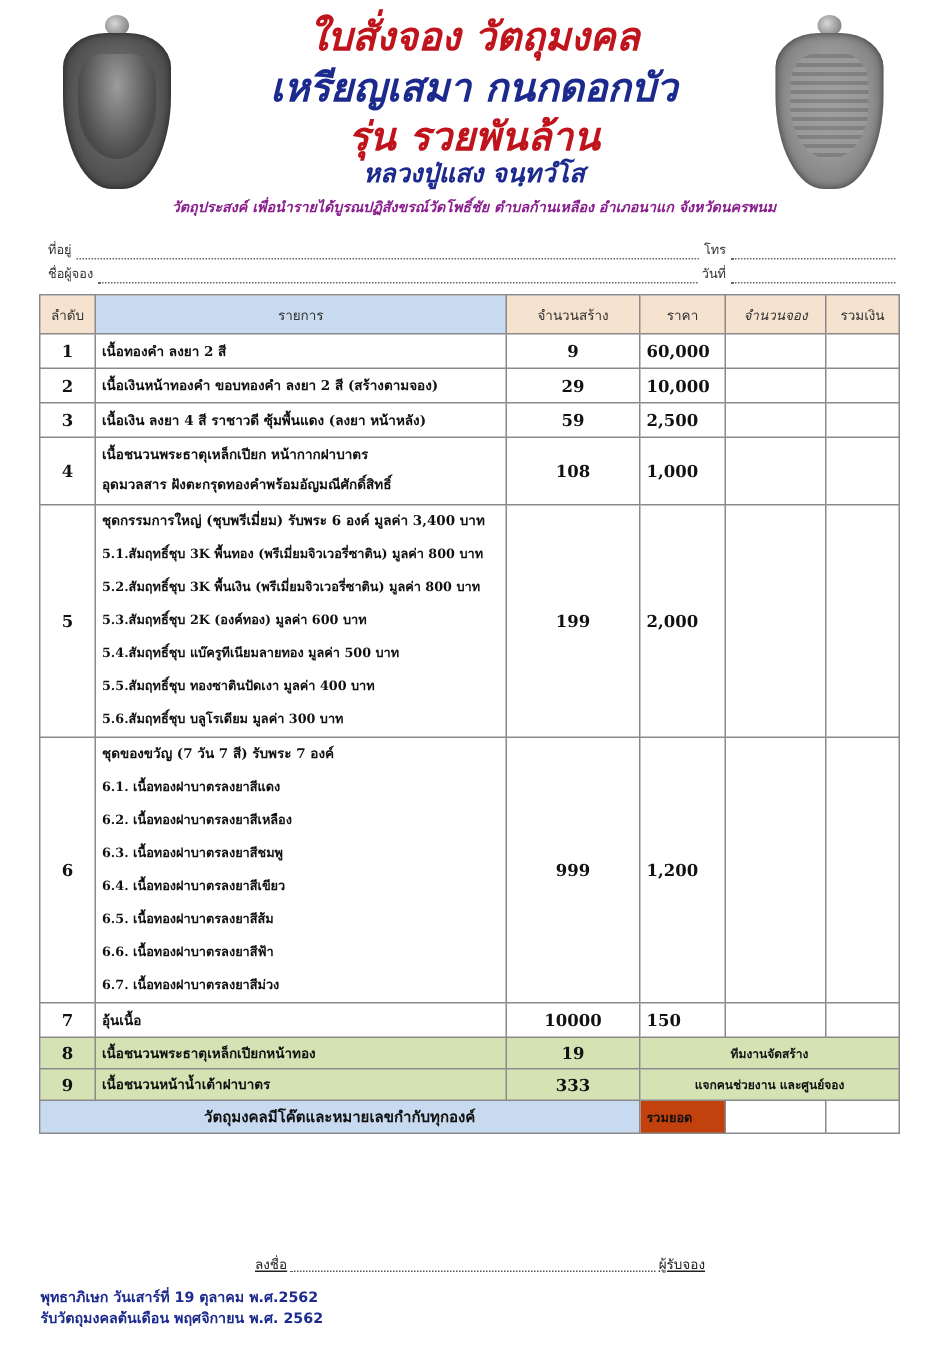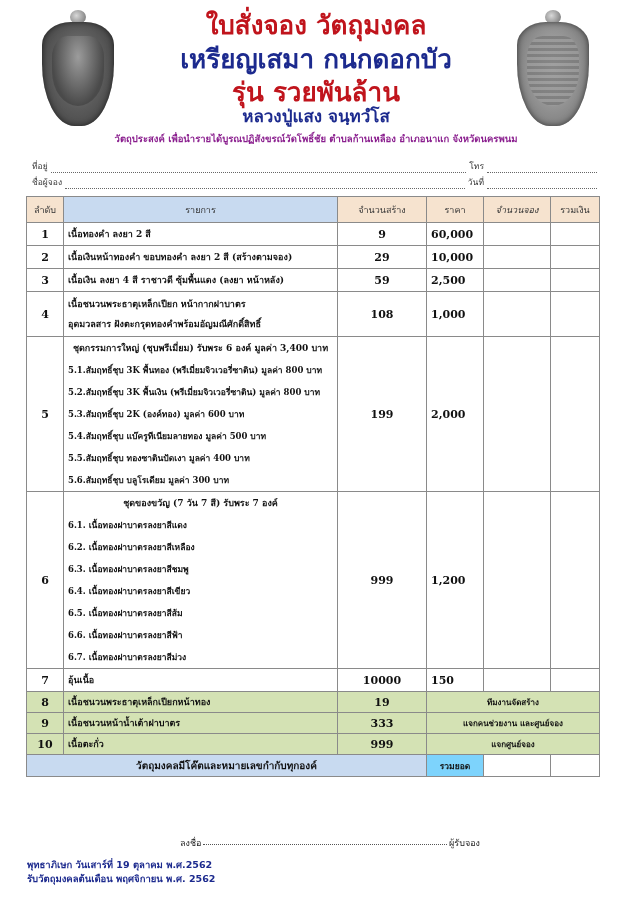--- a/index.html
+++ b/index.html
@@ -12,21 +12,21 @@
   .medal .loop { position:absolute; left:32px; top:0; width:16px; height:14px; border-radius:50%; background:radial-gradient(circle at 40% 40%, #d8d8d8, #6a6a6a); }
   .medal .body { position:absolute; left:4px; top:12px; width:72px; height:104px;
      border-radius:40% 40% 45% 45% / 22% 22% 60% 60%;
      box-shadow: inset 0 0 6px rgba(0,0,0,.6); }
   .medal-left .body { background:radial-gradient(ellipse at 50% 45%, #8a8a8a 0%, #5a5a5a 50%, #3e3e3e 100%); }
   .medal-right .body { background:radial-gradient(ellipse at 50% 45%, #b8b8b8 0%, #8e8e8e 55%, #6e6e6e 100%); }
   .medal .inner { position:absolute; left:14px; top:26px; width:52px; height:70px; border-radius:30% 30% 50% 50%; }
   .medal-left .inner { background:radial-gradient(ellipse at 50% 30%, #9c9c9c, #4a4a4a 70%); }
   .medal-right .inner { background:repeating-linear-gradient(180deg, #7a7a7a 0 3px, #9a9a9a 3px 6px); opacity:.8; }
 
-  .title { position:absolute; left:0; width:632px; text-align:center; font-family:"DejaVu Sans","Liberation Sans",sans-serif; font-weight:bold; line-height:1; }
+  .title { position:absolute; left:0; width:632px; text-align:center; font-family:"DejaVu Sans","Liberation Sans",sans-serif; font-weight:bold; line-height:1;font-style:italic; }
   .t1 { top:12px; font-size:26px; color:#c0141c; }
   .t2 { top:46px; font-size:26px; color:#1c2a8e; }
   .t3 { top:79px; font-size:26px; color:#c0141c; }
   .t4 { top:108px; font-size:17px; color:#1c2a8e; }
   .t5 { top:134px; font-size:9.5px; color:#8a1e8e; }
 
   .fields { position:absolute; left:32px; top:157px; width:568px; font-size:8.5px; font-family:"DejaVu Sans","Liberation Sans",sans-serif; color:#333; }
   .frow { display:flex; align-items:flex-end; height:16px; }
   .flabel { white-space:nowrap; }
   .fline { flex:1; border-bottom:1px dotted #666; height:8px; margin:0 3px; }
@@ -40,26 +40,26 @@
   .c-item { text-align:left; }
   .c-qty { width:80px; text-align:center; font-size:11px; }
   .c-price { width:48px; text-align:center; font-size:11px; }
   .c-book { width:58px;font-style:italic; }
   .c-sum { width:40px; }
   td.c-price { text-align:left; }
   tr.r-std td { height:22px; background:#fff; }
   tr.r-green td { height:20px; background:#d4e2b4; }
   td.note { text-align:center; font-family:"DejaVu Sans","Liberation Sans",sans-serif; font-weight:normal; font-size:8px; }
   td.footer-note { background:#c8daf0; text-align:center; font-family:"DejaVu Sans","Liberation Sans",sans-serif; font-weight:normal; font-size:10px; height:21px; }
-  td.total-label { background:#7dd3fc; text-align:center; font-family:Liberation Mono, monospace; font-weight:normal; font-size:8.5px; }
-  .sub-head { text-align:center; font-size:9px; line-height:22px; }
+  td.total-label { background:#c2410c; font-family:Liberation Mono, monospace; font-weight:normal; font-size:8.5px; }
+  .sub-head { font-size:9px; line-height:22px; }
   .sub-line { font-size:8.5px; line-height:22px; white-space:nowrap; }
   .two-line { line-height:20px; }
 
-  .sign { position:absolute; left:180px; top:836px; width:300px; font-size:9px; font-family:"DejaVu Sans","Liberation Sans",sans-serif; color:#222; display:flex; align-items:flex-start; }
+  .sign { position:absolute; left:170px; top:836px; width:300px; font-size:9px; font-family:"DejaVu Sans","Liberation Sans",sans-serif; color:#222; display:flex; align-items:center;text-decoration:underline; }
   .sign .line { flex:1; border-bottom:1px dotted #555; height:8px; margin:0 2px; }
   .foot { position:absolute; left:27px; font-size:9.5px; font-family:"DejaVu Sans","Liberation Sans",sans-serif; font-weight:bold; color:#1c2a8e; }
   .foot1 { top:857px; }
   .foot2 { top:871px; }
 </style>
 </head>
 <body>
 
 <div class="header">
   <div class="medal medal-left">
@@ -187,26 +187,20 @@
       <td class="c-item">เนื้อชนวนพระธาตุเหล็กเปียกหน้าทอง</td>
       <td class="c-qty">19</td>
       <td class="note" colspan="3">ทีมงานจัดสร้าง</td>
     </tr>
     <tr class="r-green">
       <td class="c-no">9</td>
       <td class="c-item">เนื้อชนวนหน้าน้ำเต้าฝาบาตร</td>
       <td class="c-qty">333</td>
       <td class="note" colspan="3">แจกคนช่วยงาน และศูนย์จอง</td>
     </tr>
-    <tr class="r-green">
-      <td class="c-no">10</td>
-      <td class="c-item">เนื้อตะกั่ว</td>
-      <td class="c-qty">999</td>
-      <td class="note" colspan="3">แจกศูนย์จอง</td>
-    </tr>
     <tr>
       <td class="footer-note" colspan="3">วัตถุมงคลมีโค๊ตและหมายเลขกำกับทุกองค์</td>
       <td class="total-label">รวมยอด</td>
       <td style="background:#fff"></td>
       <td style="background:#fff"></td>
     </tr>
   </tbody>
 </table>
 
 <div class="sign">

